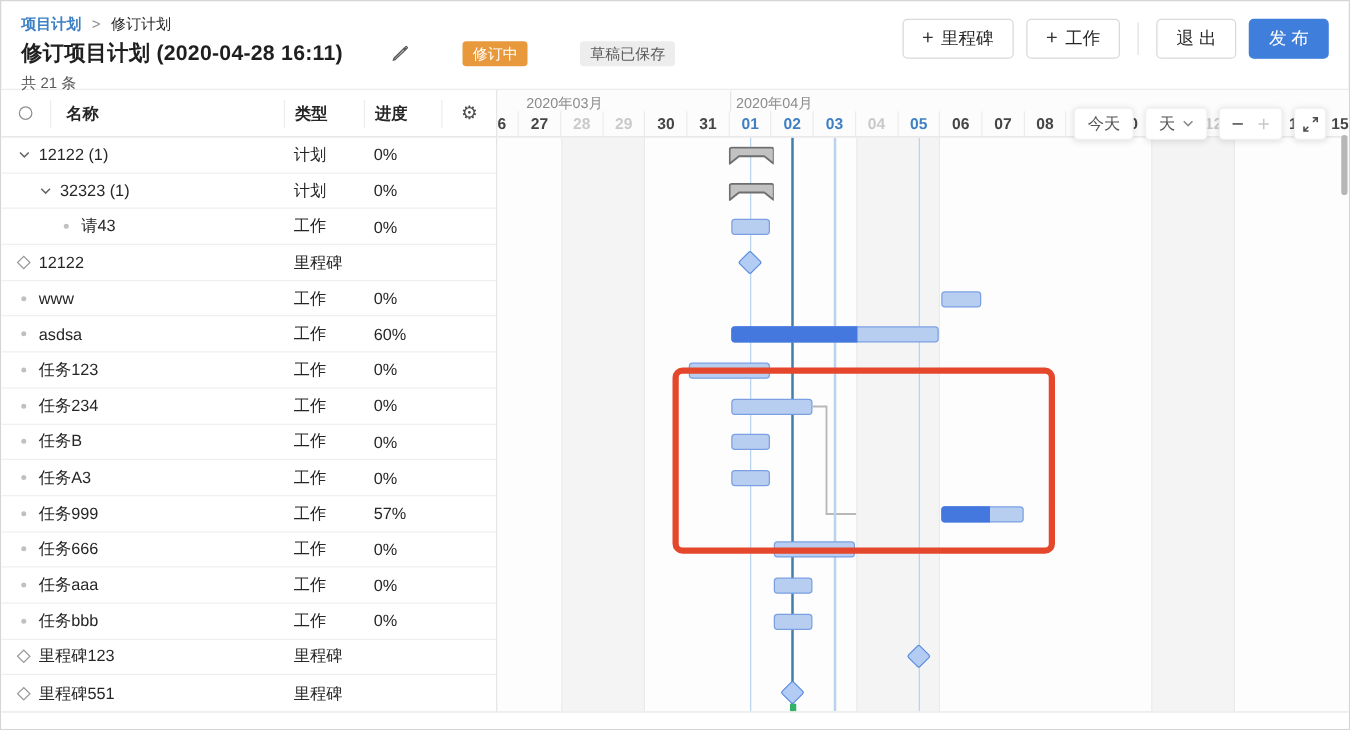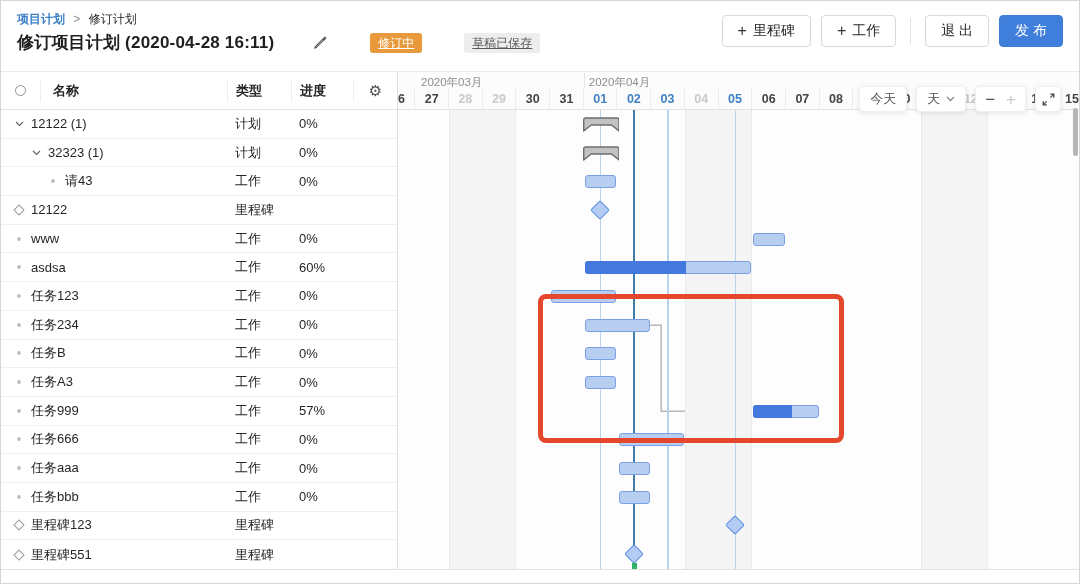--- a/index.html
+++ b/index.html
@@ -8,21 +8,21 @@
 
   
   .hdr{position:relative;height:70px;padding:0;}
   .hdr-left{position:absolute;left:16px;top:10px;}
   .crumb{font-size:12px;color:#262626;}
   .crumb .parent{color:var(--accent,#3b7fc4);font-weight:bold;cursor:pointer;}
   .crumb .sep{color:#8c8c8c;margin:0 5px;}
   .title-row{display:flex;align-items:center;margin-top:3px;gap:32px;}
   .page-title{font-size:17px;font-weight:bold;color:#1f1f1f;letter-spacing:.2px;}
   .pencil{margin-left:7px;display:inline-flex;cursor:pointer;}
-  .badge{font-size:12px;line-height:18px;padding:1px 8px;border-radius:3px;margin-left:10px;white-space:nowrap;text-decoration:underline;}
+  .badge{font-size:12px;line-height:18px;padding:1px 8px;border-radius:3px;margin-left:10px;white-space:nowrap;}
   .badge-status{background:var(--orange,#e8993c);color:#fff;}
   .badge-draft{background:#ededed;color:#595959;}
   .count{font-size:12px;color:#595959;margin-top:4px;}
   .hdr-actions{position:absolute;right:16px;top:14px;display:flex;align-items:center;}
   .btn{height:32px;padding:0 15px;border:1px solid #d9d9d9;border-radius:4px;background:#fff;font-size:14px;color:#262626;display:inline-flex;align-items:center;margin-left:10px;cursor:pointer;box-sizing:border-box;}
   .btn .plus{font-size:16px;margin-right:6px;color:#333;line-height:1;}
   .btn-primary{background:var(--accent-btn,#3f7edb);border-color:var(--accent-btn,#3f7edb);color:#fff;}
   .vdiv{width:1px;height:26px;background:#e2e2e2;margin-left:14px;margin-right:4px;}
 
   
@@ -95,20 +95,21 @@
       <div class="title-row">
         <span class="page-title">修订项目计划 (2020-04-28 16:11)</span>
         <span class="pencil">
           <svg width="15" height="15" viewBox="0 0 15 15">
               <path d="M3.2 12.6 L1.8 13 2.3 11.6 9.9 4 11 5.1 Z M10.6 3.3 L11.6 2.3 Q11.9 2 12.2 2.3 L12.7 2.8 Q13 3.1 12.7 3.4 L11.7 4.4 Z" fill="none" stroke="#595959" stroke-width="1.1"></path>
             </svg>
         </span>
         <span class="badge badge-status">修订中</span>
         <span class="badge badge-draft">草稿已保存</span>
       </div>
+      <div class="count">共 21 条</div>
     </div>
     <div class="hdr-actions">
       <button class="btn">
         <span class="plus">+</span>
         <span>里程碑</span>
       </button>
       <button class="btn">
         <span class="plus">+</span>
         <span>工作</span>
       </button>

